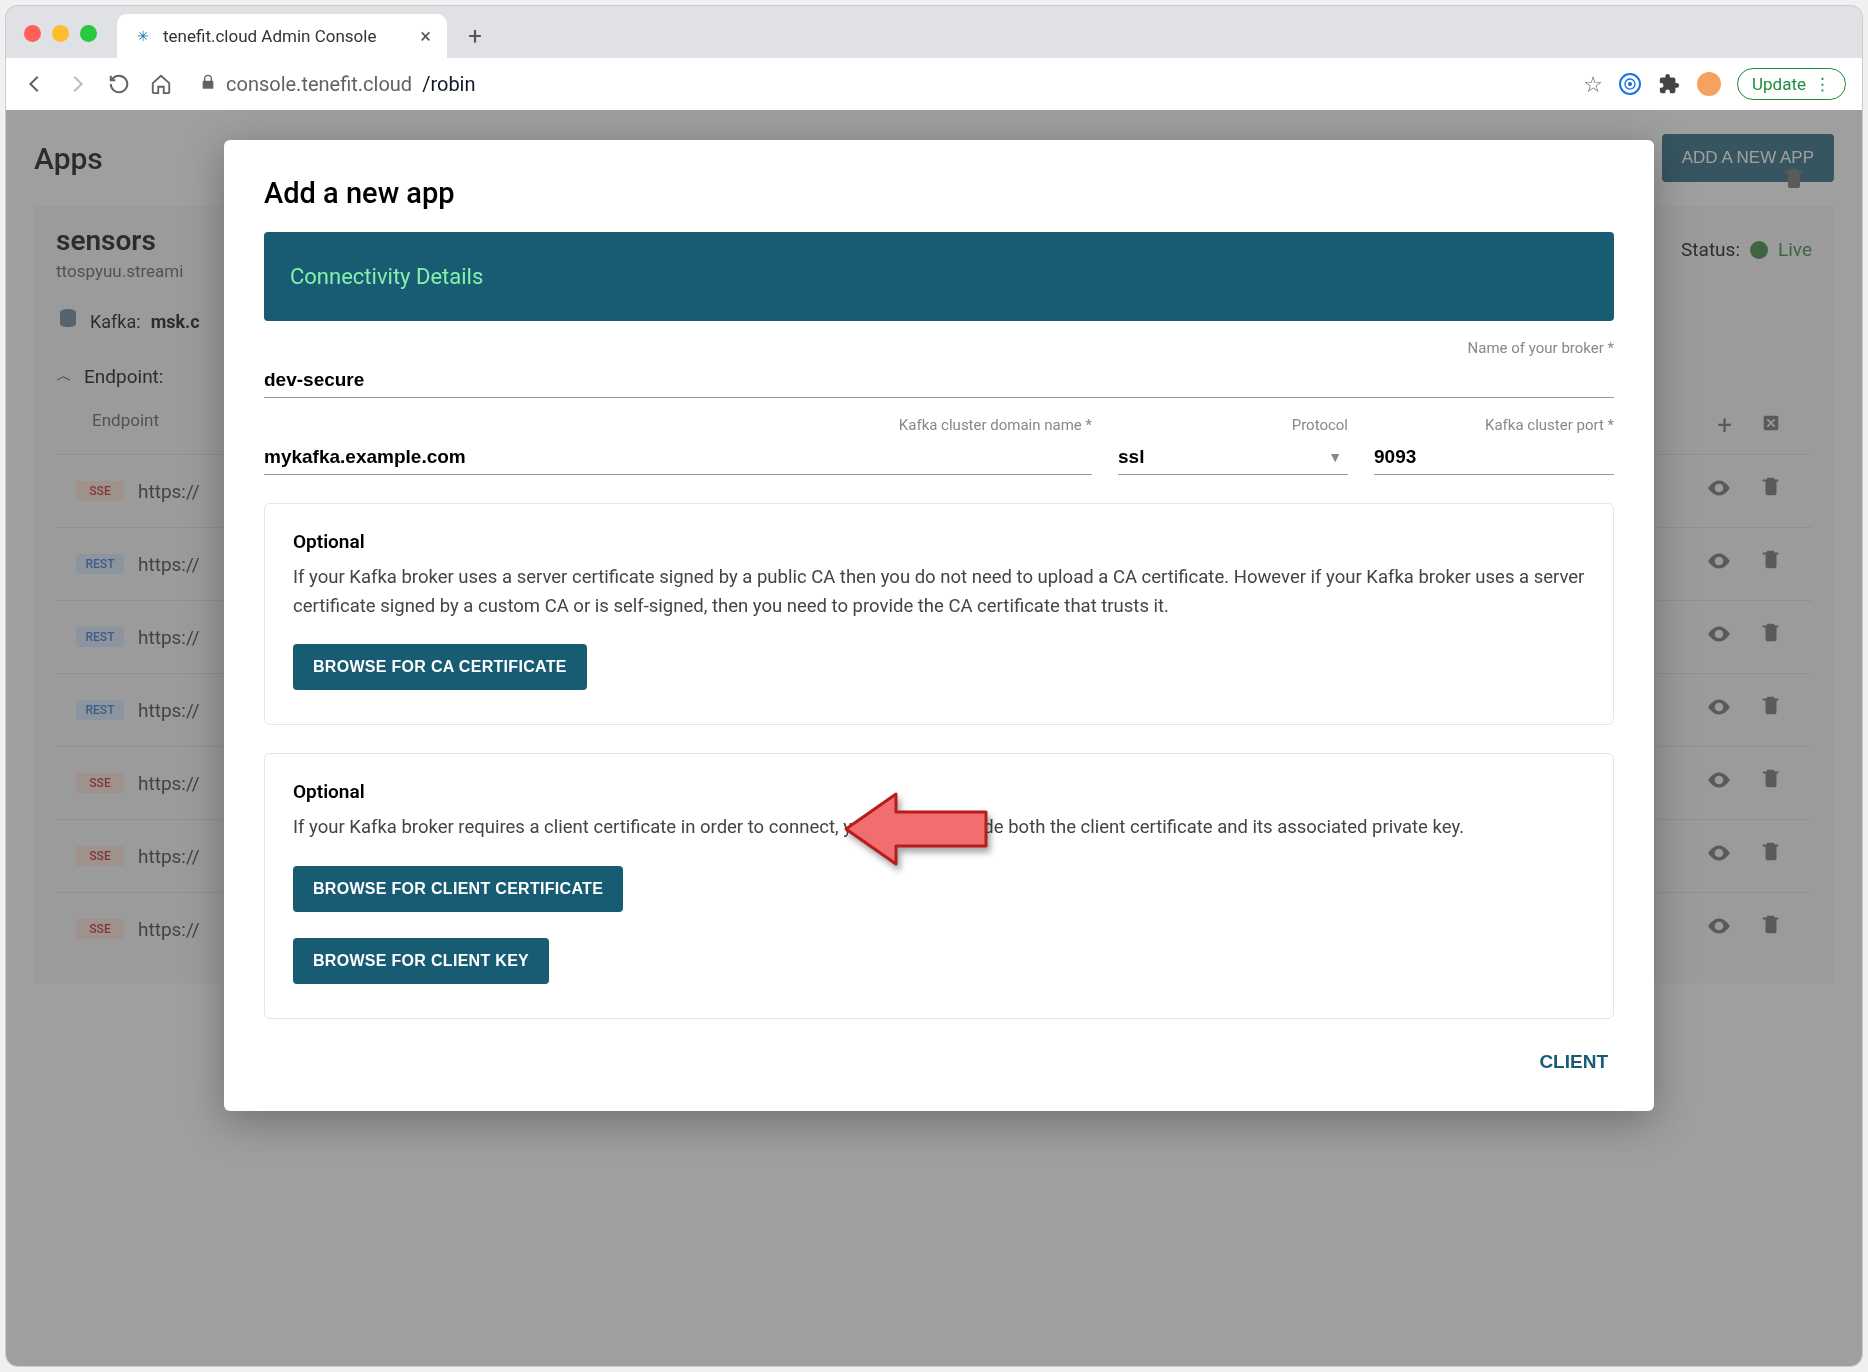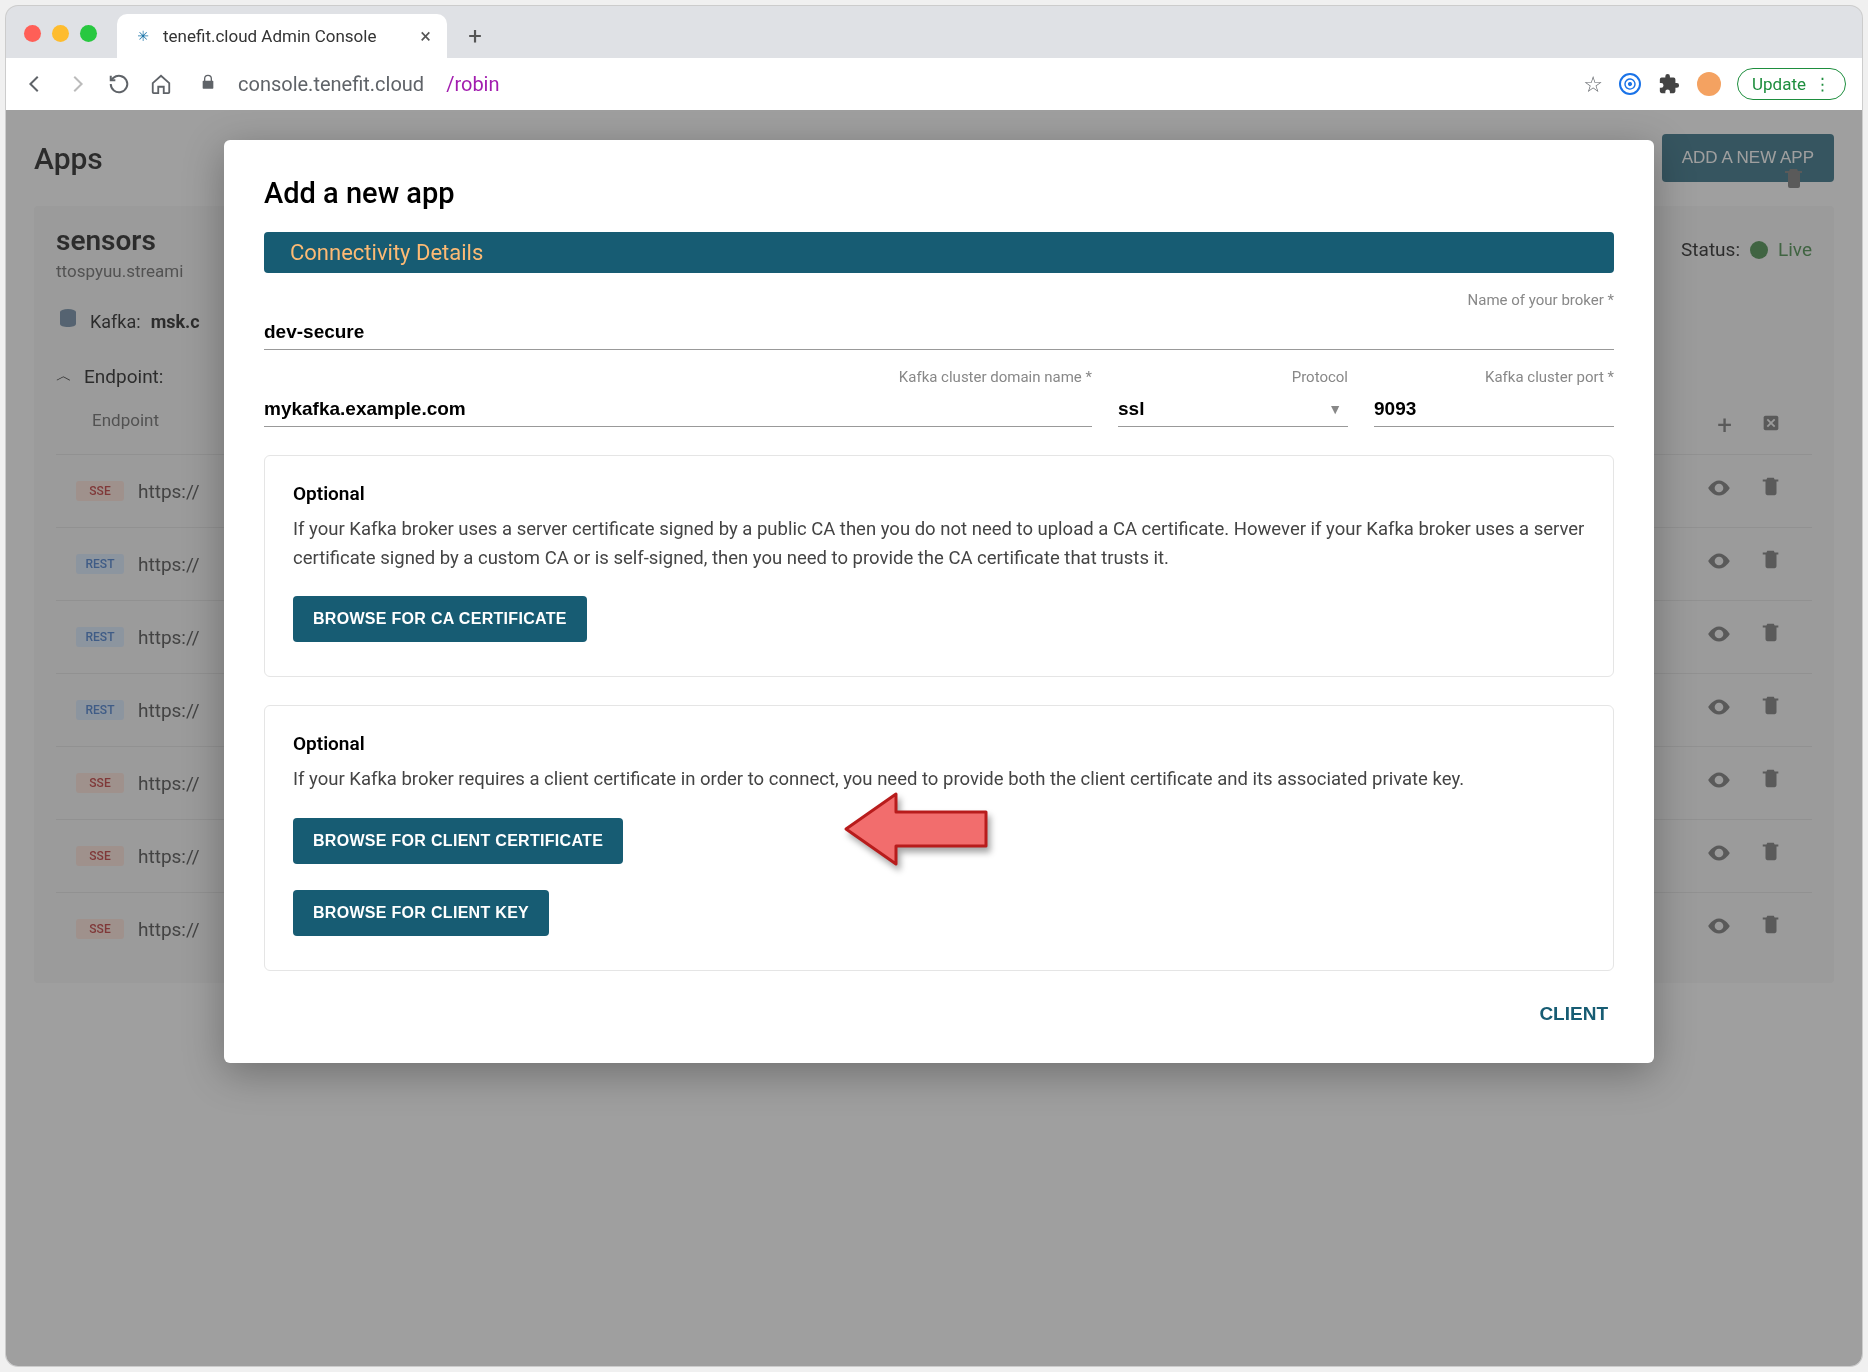--- a/index.html
+++ b/index.html
@@ -13,23 +13,23 @@
   .tl-red { background: #ff5f57; }
   .tl-yellow { background: #febc2e; }
   .tl-green { background: #28c840; }
   .tab { background: #fff; height: 44px; display: flex; align-items: center; padding: 0 16px; border-radius: 10px 10px 0 0; gap: 10px; font-size: 17px; color: #333; width: 330px; position: relative; }
   .tab .favicon { width: 20px; height: 20px; border-radius: 50%; display:inline-flex; align-items:center; justify-content:center; font-size:14px; color:#1a73a8;}
   .tab .close { margin-left: auto; font-size: 20px; color: #555; }
   .new-tab { width: 36px; height: 36px; display:flex; align-items:center; justify-content:center; font-size:24px; color:#555; margin-left:10px; margin-bottom:4px;}
   .addr-bar { background: #fff; height: 52px; display: flex; align-items: center; padding: 0 16px; gap: 16px; }
   .nav-btn { width: 26px; height: 26px; display:flex; align-items:center; justify-content:center; color:#5f6368; }
   .nav-btn.fwd { color:#bbb; }
-  .addr-field { flex:1; display:flex; align-items:center; gap:22px; color:#5f6368; font-size:20px; padding-left:10px;}
+  .addr-field { flex:1; display:flex; align-items:center; gap:10px; color:#5f6368; font-size:20px; padding-left:10px;}
   .addr-field .lock { font-size:16px; }
-  .addr-field .url { color:#a21caf; }
+  .addr-field .url { color:#0f172a; }
   .addr-right { display:flex; align-items:center; gap:16px; }
   .star { color:#5f6368; font-size:22px; }
   .ext-icon { width:24px; height:24px; display:flex; align-items:center; justify-content:center; }
   .ext-1p { color:#1a73e8; font-weight:bold; border:2px solid #1a73e8; border-radius:50%; width:22px; height:22px; font-size:13px;}
   .avatar-ext { width:24px; height:24px; border-radius:50%; background:#f4a261;}
   .update-pill { border:1.5px solid #1e8e3e; color:#1e8e3e; border-radius:20px; padding:5px 14px; font-size:17px; display:flex; gap:8px;}
 
   
   .app-viewport { flex:1; position:relative; background:#fff; overflow:hidden; }
   .bg-overlay { position:absolute; inset:0; background:rgba(80,80,80,0.55); z-index:5; }
@@ -51,21 +51,21 @@
   .ep-row { display:flex; align-items:center; padding:20px 0; border-top:1px solid #e0e0e0; gap:14px;}
   .badge { font-size:12px; padding:3px 8px; border-radius:3px; font-weight:500; margin-left:20px; width:48px; text-align:center;}
   .badge.sse { background:#ffe0d6; color:#b91c1c; }
   .badge.rest { background:#d6e8ff; color:#2a6ac7; }
   .ep-url { font-size:19px; color:#333; }
   .ep-actions { margin-left:auto; display:flex; gap:28px; color:#666; font-size:24px; padding-right:30px;}
 
   
   .modal { position:absolute; z-index:10; left:218px; top:30px; width:1430px; background:#fff; border-radius:6px; padding:36px 40px 28px 40px; box-shadow:0 10px 40px rgba(0,0,0,0.3);}
   .modal-title { font-size:29px; font-weight:500; margin-bottom:22px;}
-  .section-header { background:#175c73; color:#fdba74; padding:8px 26px; font-size:22px; border-radius:4px; margin-bottom:18px;}
+  .section-header { background:#175c73; color:#86efac; padding:32px 26px; font-size:22px; border-radius:4px; margin-bottom:18px;}
   .field-label { font-size:15px; color:#888; margin-bottom:6px; display:block;text-align:right;}
   .field-input { width:100%; border:none; border-bottom:1px solid #999; font-size:19px; padding:6px 0; background:transparent; outline:none;font-weight:bold;}
   .field-row { display:flex; gap:26px; margin-top:18px;}
   .field-col { flex:1; }
   .field-col.proto { flex:0 0 230px; position:relative;}
   .field-col.port { flex:0 0 240px; }
   .dropdown-caret { position:absolute; right:6px; bottom:10px; color:#888; font-size:14px;}
   .card { border:1px solid #e5e5e5; border-radius:6px; padding:26px 28px 34px 28px; margin-top:28px;}
   .opt-title { font-size:19px; font-weight:600; margin-bottom:10px;}
   .opt-text { font-size:18.5px; color:#444; line-height:1.55; margin-bottom:24px;}

